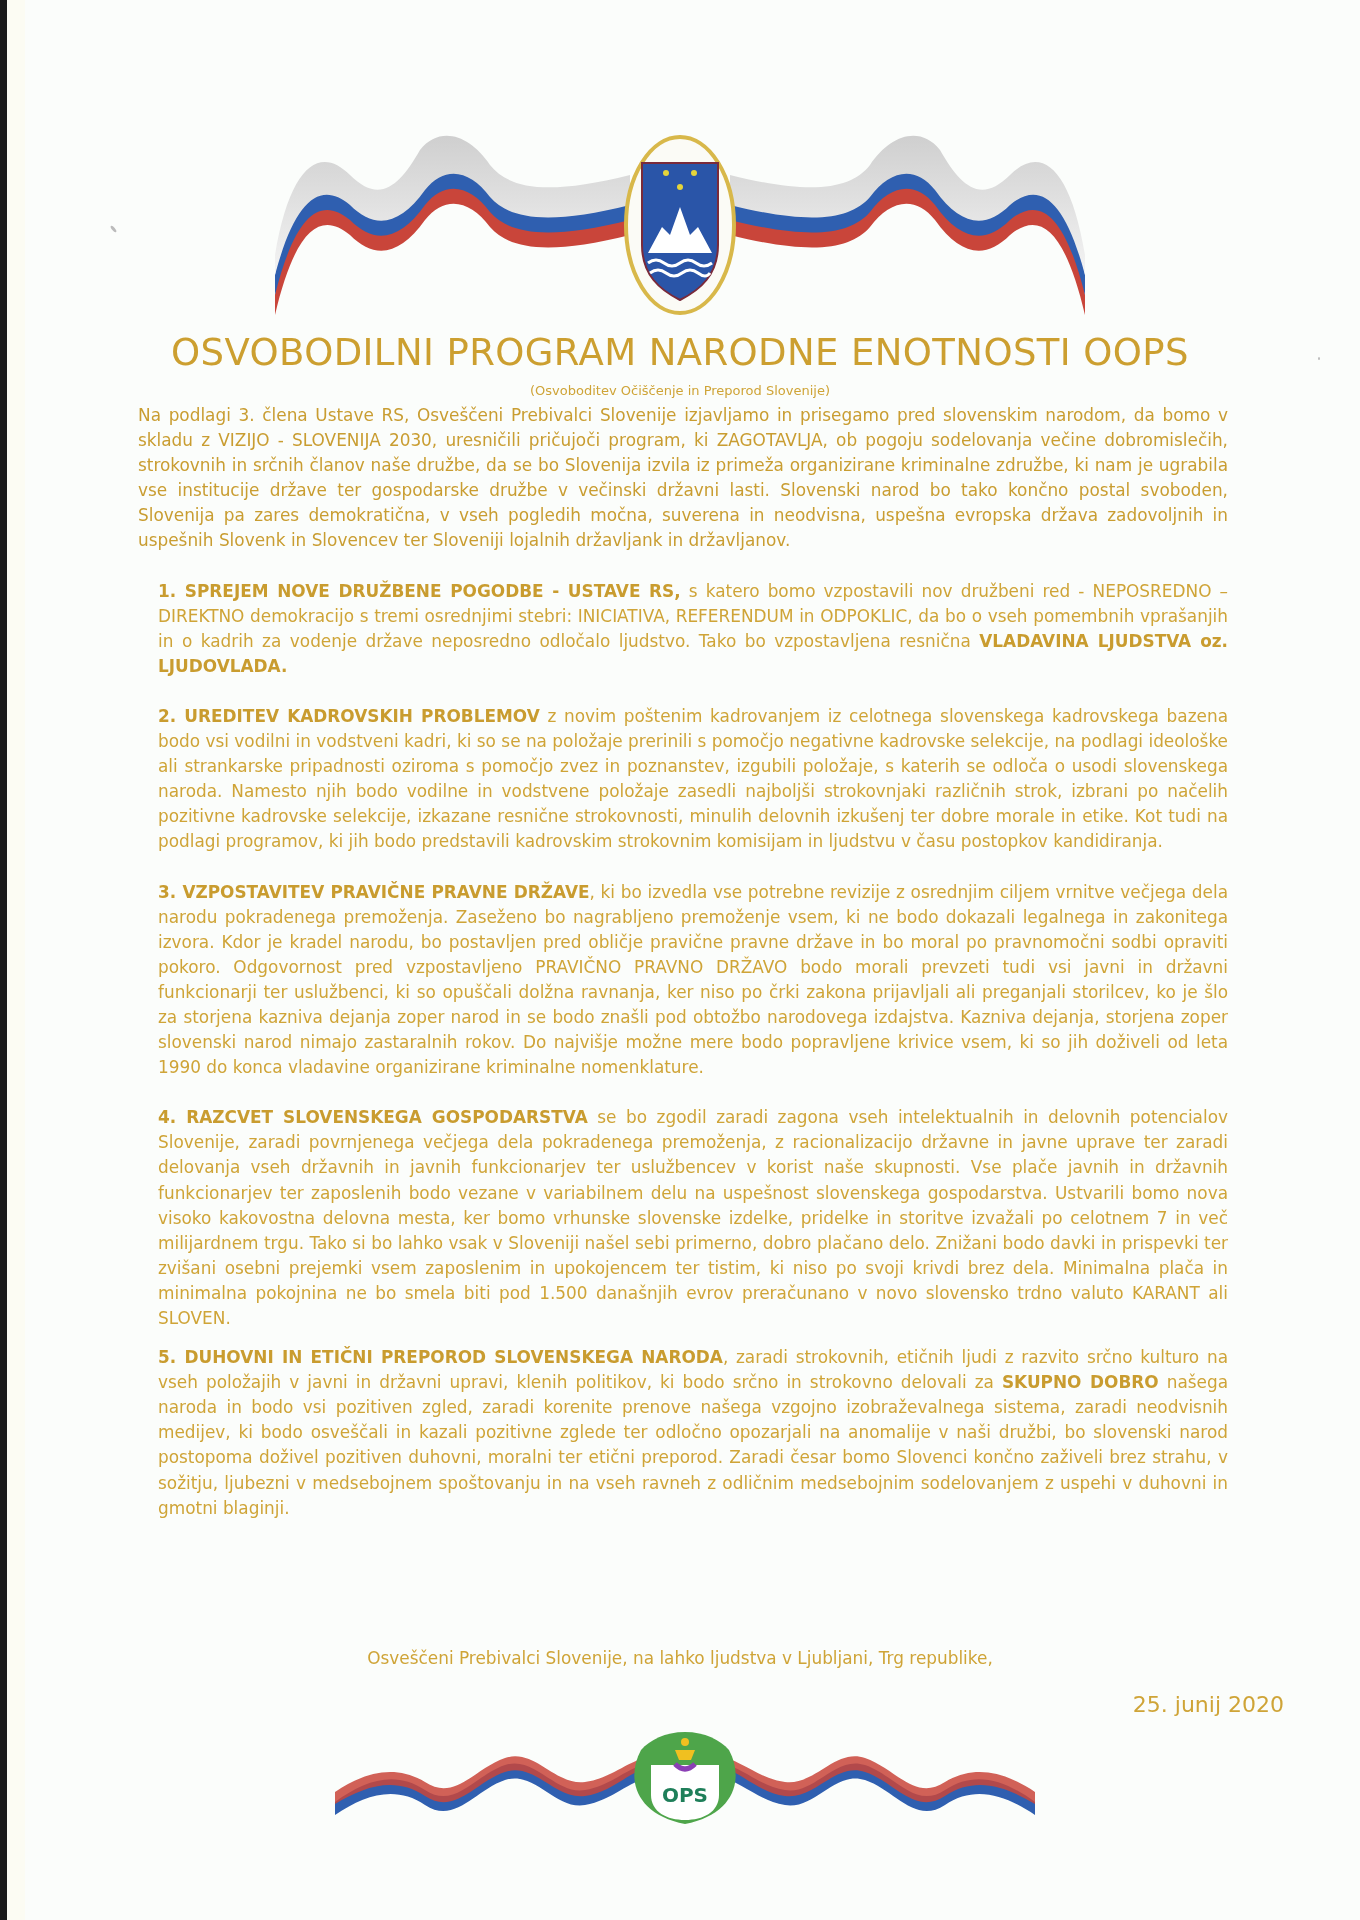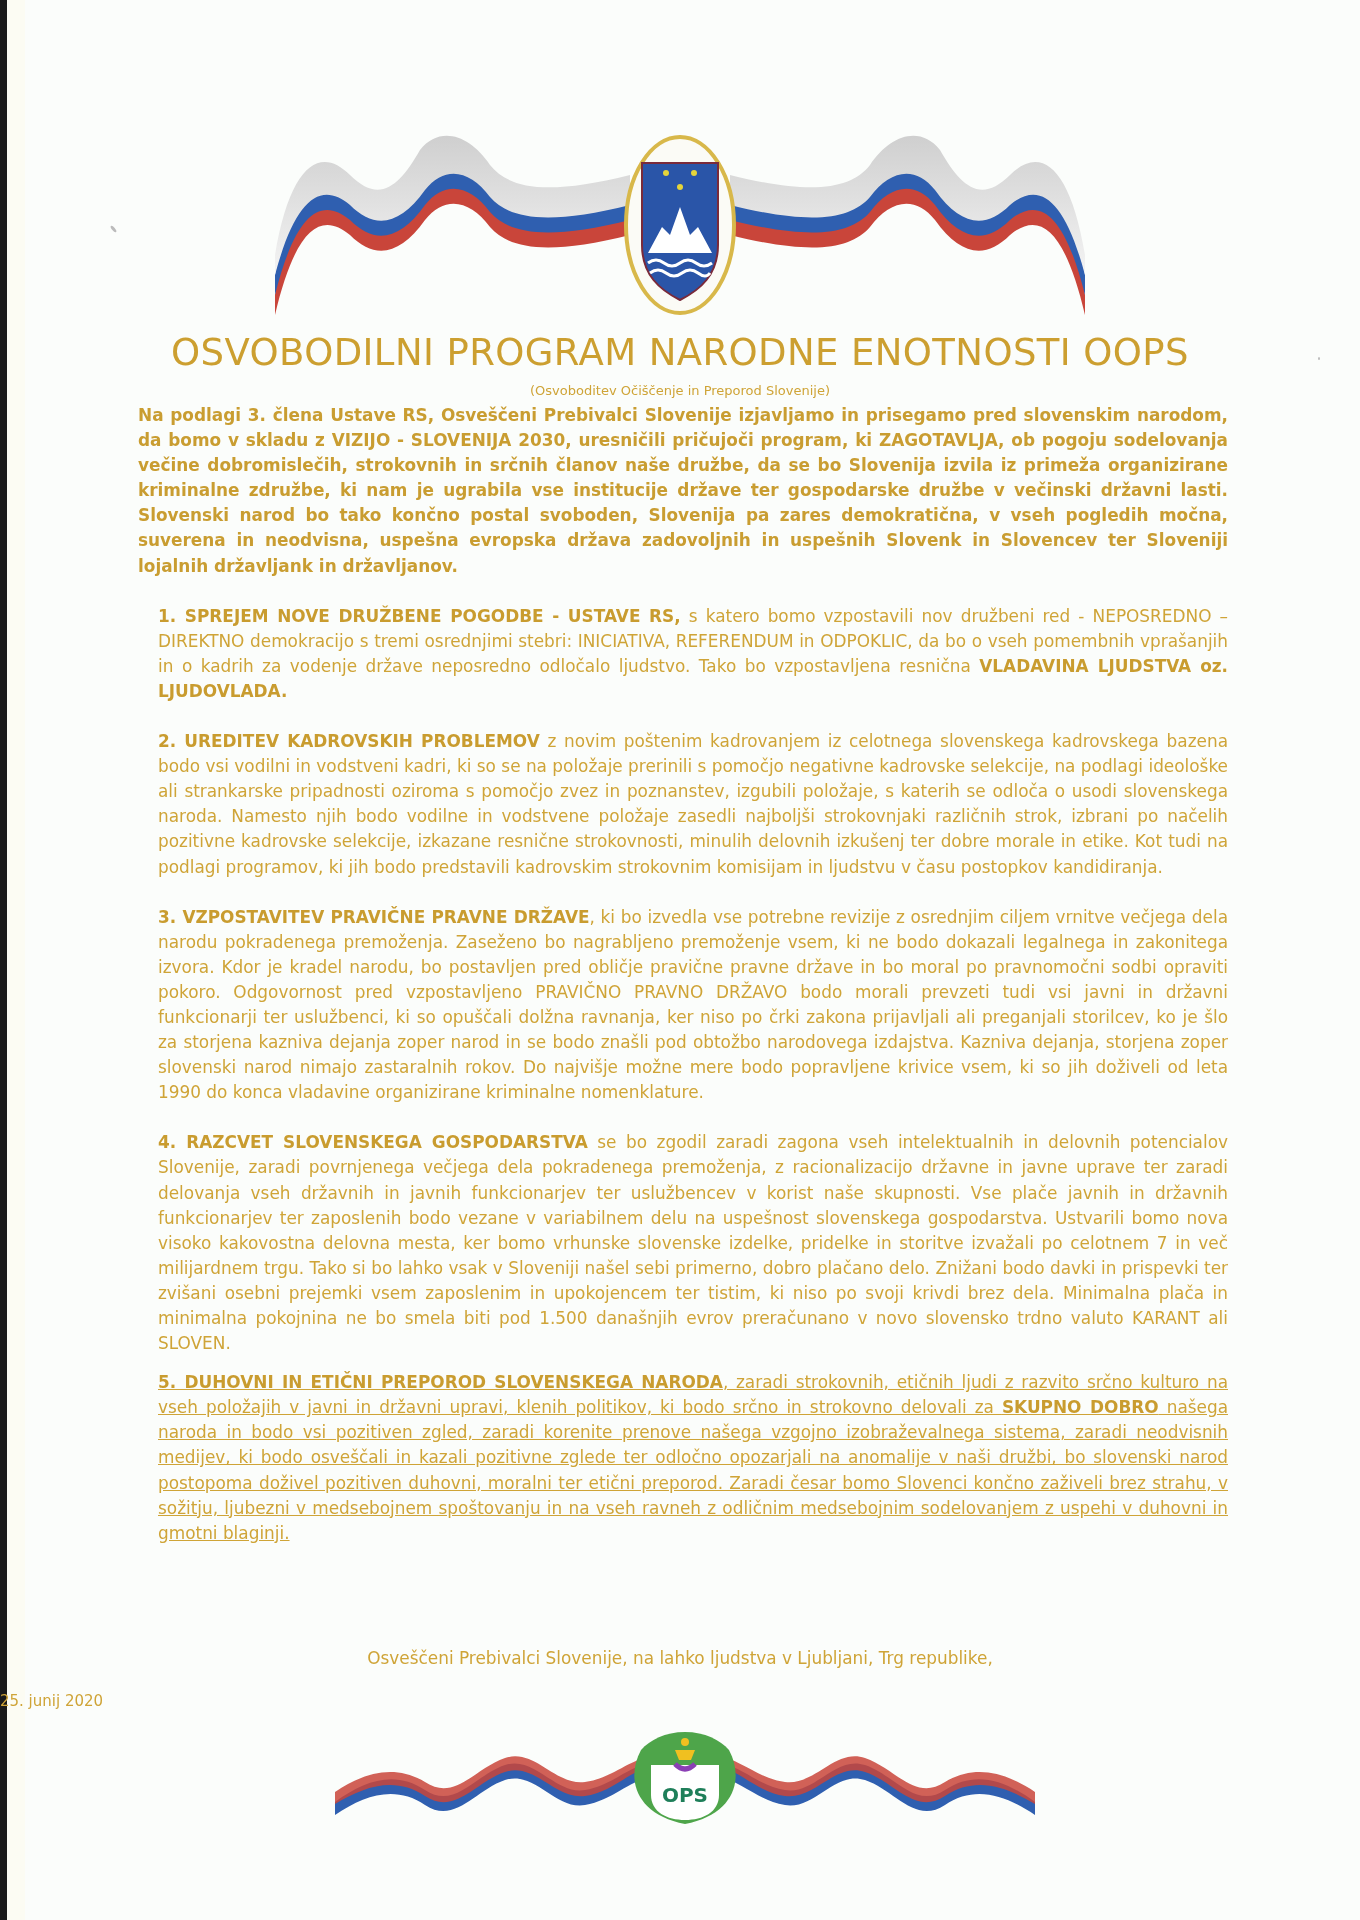--- a/index.html
+++ b/index.html
@@ -26,30 +26,30 @@
     font-size: 37px; font-weight: normal; letter-spacing: 0.4px; color: #cc9f30;
   }
   .subtitle {
     position: absolute; left: 0; width: 1360px; top: 383px; text-align: center;
     font-size: 13px; color: #cfa437;
   }
   .content {
     position: absolute; left: 138px; width: 1090px; top: 403px;
     font-size: 16.9px; line-height: 25.1px; text-align: justify;
   }
-  .intro { font-weight: bold; margin-top: 0; margin-bottom: 0; color: #c99d31; }
+  .intro { font-weight: normal; margin-top: 0; margin-bottom: 0; color: #c99d31; }
   .section { margin-top: 25px; margin-bottom: 0; margin-left: 20px; }
   .section b { color: #c99c2f; }
   .closing {
     position: absolute; left: 0; width: 1360px; top: 1648px; text-align: center;
     font-size: 16.9px;
   }
   .date {
-    position: absolute; left: 0; width: 1284px; top: 1692px; text-align: left;
-    font-size: 15px;
+    position: absolute; left: 0; width: 1284px; top: 1692px; text-align: right;
+    font-size: 22px;
   }
   .footer-emblem {
     position: absolute; left: 325px; top: 1720px; width: 720px; height: 110px;
   }
   .speck { position: absolute; background: #bbb; border-radius: 50%; }
 </style>
 </head>
 <body>
 
 <div class="scan-edge"></div>
@@ -101,21 +101,21 @@
   </p>
 
   <p class="section">
     <b>3. VZPOSTAVITEV PRAVIČNE PRAVNE DRŽAVE</b><span>, ki bo izvedla vse potrebne revizije z osrednjim ciljem vrnitve večjega dela narodu pokradenega premoženja. Zaseženo bo nagrabljeno premoženje vsem, ki ne bodo dokazali legalnega in zakonitega izvora. Kdor je kradel narodu, bo postavljen pred obličje pravične pravne države in bo moral po pravnomočni sodbi opraviti pokoro. Odgovornost pred vzpostavljeno PRAVIČNO PRAVNO DRŽAVO bodo morali prevzeti tudi vsi javni in državni funkcionarji ter uslužbenci, ki so opuščali dolžna ravnanja, ker niso po črki zakona prijavljali ali preganjali storilcev, ko je šlo za storjena kazniva dejanja zoper narod in se bodo znašli pod obtožbo narodovega izdajstva. Kazniva dejanja, storjena zoper slovenski narod nimajo zastaralnih rokov. Do najvišje možne mere bodo popravljene krivice vsem, ki so jih doživeli od leta 1990 do konca vladavine organizirane kriminalne nomenklature.</span>
   </p>
 
   <p class="section">
     <b>4. RAZCVET SLOVENSKEGA GOSPODARSTVA</b><span> se bo zgodil zaradi zagona vseh intelektualnih in delovnih potencialov Slovenije, zaradi povrnjenega večjega dela pokradenega premoženja, z racionalizacijo državne in javne uprave ter zaradi delovanja vseh državnih in javnih funkcionarjev ter uslužbencev v korist naše skupnosti. Vse plače javnih in državnih funkcionarjev ter zaposlenih bodo vezane v variabilnem delu na uspešnost slovenskega gospodarstva. Ustvarili bomo nova visoko kakovostna delovna mesta, ker bomo vrhunske slovenske izdelke, pridelke in storitve izvažali po celotnem 7 in več milijardnem trgu. Tako si bo lahko vsak v Sloveniji našel sebi primerno, dobro plačano delo. Znižani bodo davki in prispevki ter zvišani osebni prejemki vsem zaposlenim in upokojencem ter tistim, ki niso po svoji krivdi brez dela. Minimalna plača in minimalna pokojnina ne bo smela biti pod 1.500 današnjih evrov preračunano v novo slovensko trdno valuto KARANT ali SLOVEN.</span>
   </p>
 
-  <p class="section" style="margin-top:14px;text-decoration:underline;">
+  <p class="section" style="margin-top:14px;">
     <b>5. DUHOVNI IN ETIČNI PREPOROD SLOVENSKEGA NARODA</b><span>, zaradi strokovnih, etičnih ljudi z razvito srčno kulturo na vseh položajih v javni in državni upravi, klenih politikov, ki bodo srčno in strokovno delovali za </span><b>SKUPNO DOBRO</b><span> našega naroda in bodo vsi pozitiven zgled, zaradi korenite prenove našega vzgojno izobraževalnega sistema, zaradi neodvisnih medijev, ki bodo osveščali in kazali pozitivne zglede ter odločno opozarjali na anomalije v naši družbi, bo slovenski narod postopoma doživel pozitiven duhovni, moralni ter etični preporod. Zaradi česar bomo Slovenci končno zaživeli brez strahu, v sožitju, ljubezni v medsebojnem spoštovanju in na vseh ravneh z odličnim medsebojnim sodelovanjem z uspehi v duhovni in gmotni blaginji.</span>
   </p>
 </div>
 
 <div class="closing">Osveščeni Prebivalci Slovenije, na lahko ljudstva v Ljubljani, Trg republike,</div>
 <div class="date">25. junij 2020</div>
 
 <svg class="footer-emblem" viewBox="0 0 720 110" xmlns="http://www.w3.org/2000/svg">
   <g>
     <path d="M10,82 C40,60 70,50 100,70 C130,90 150,55 180,45 C210,35 230,75 260,70 C290,65 310,40 330,45 L330,58 C310,55 290,80 260,85 C230,90 210,50 180,60 C150,70 130,105 100,85 C70,65 40,75 10,95 Z" fill="#2f5fb0"></path>

